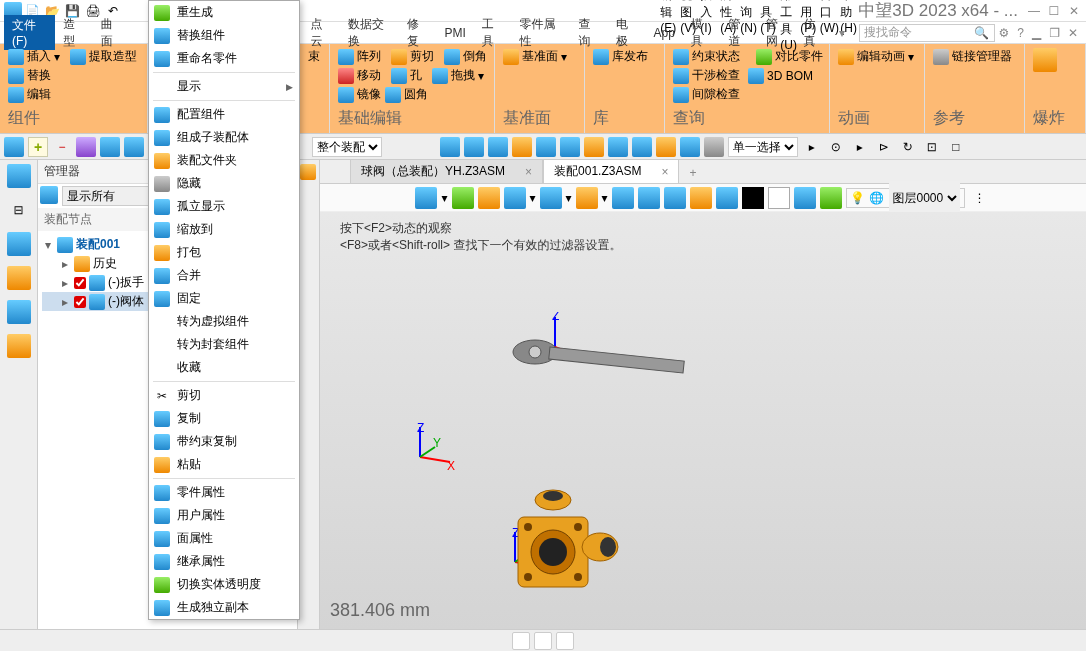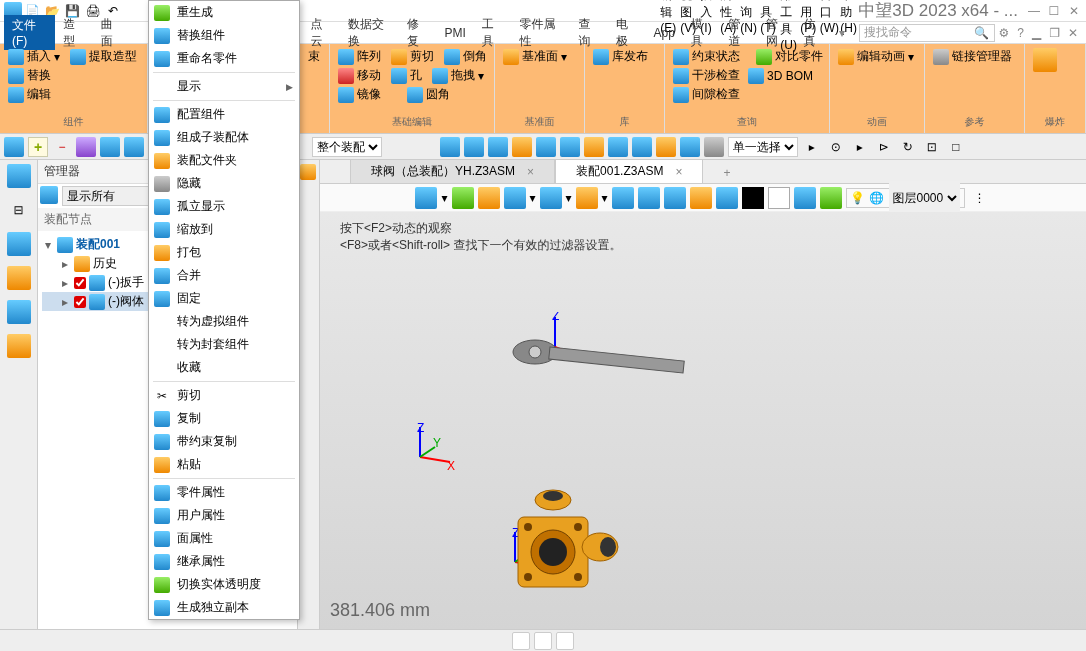--- a/index.html
+++ b/index.html
@@ -17,21 +17,21 @@
 .menubar .tab { padding: 2px 8px; color: #333; }
 .menubar .tab.active { background: #0a5ea8; color: #fff; }
 .menubar .search { margin-left: 8px; height: 18px; width: 150px; border: 1px solid #ccc; display: flex; align-items: center; padding: 0 4px; color: #999; }
 .menubar .gear { margin: 0 4px; color: #888; }
 
 .ribbon { height: 90px; background: #fdba74; border-bottom: 1px solid #ccc; display: flex; }
 .ribbon-group { border-right: 1px solid #ddd; padding: 4px 8px; display: flex; flex-direction: column; justify-content: space-between; }
 .ribbon-group .items { display: flex; flex-wrap: wrap; gap: 2px 8px; align-items: center; }
 .ribbon-group .items .rb { display: flex; align-items: center; gap: 3px; white-space: nowrap; }
 .ribbon-group .items .rb .ico { width: 16px; height: 16px; display: inline-block; }
-.ribbon-group .label { text-align: center; color: #666; font-size: 10px; }
+.ribbon-group .label { color: #666; font-size: 16px; }
 
 .toolbar2 { height: 26px; background: #eee; border-bottom: 1px solid #ccc; display: flex; align-items: center; padding: 0 4px; gap: 4px; }
 .toolbar2 .tb { width: 20px; height: 20px; display: inline-flex; align-items: center; justify-content: center; }
 .toolbar2 select { height: 20px; border: 1px solid #ccc; background: #fff; }
 
 .main { display: flex; height: 469px; }
 .sidebar-left { width: 38px; background: #eee; border-right: 1px solid #ccc; padding: 4px 2px; display: flex; flex-direction: column; gap: 10px; align-items: center; }
 .sidebar-left .sico { width: 24px; height: 24px; display: flex; align-items: center; justify-content: center; }
 
 .manager { width: 260px; background: #fff; border-right: 1px solid #ccc; display: flex; flex-direction: column; }
@@ -50,21 +50,21 @@
 
 .context-menu { position: absolute; left: 148px; top: 0; width: 152px; background: #fff; border: 1px solid #aaa; box-shadow: 2px 2px 6px rgba(0,0,0,0.25); z-index: 100; }
 .context-menu .cm-item { display: flex; align-items: center; padding: 3px 6px 3px 28px; position: relative; }
 .context-menu .cm-item .cico { position: absolute; left: 5px; width: 16px; height: 16px; display: inline-flex; align-items: center; justify-content: center; }
 .context-menu .cm-item .arrow { margin-left: auto; color: #666; font-size: 9px; }
 .context-menu .cm-sep { height: 1px; background: #ddd; margin: 2px 4px; }
 .context-menu .cm-item.highlight { outline: 3px solid #ff7a00; outline-offset: -2px; }
 
 .viewport-wrap { flex: 1; display: flex; flex-direction: column; background: #fff; }
 .doc-tabs { height: 24px; display: flex; align-items: flex-end; background: #eee; border-bottom: 1px solid #ccc; padding-left: 30px; gap: 0; }
-.doc-tab { padding: 3px 20px; background: #e0e0e0; border: 1px solid #ccc; border-bottom: none; display: flex; align-items: center; gap: 8px; }
+.doc-tab { padding: 3px 10px; background: #e0e0e0; border: 1px solid #ccc; border-bottom: none; display: flex; align-items: center; gap: 16px; }
 .doc-tab.active { background: #fff; }
 .doc-tab .x { color: #888; margin-left: 4px; }
 .doc-tab .plus { color: #888; }
 
 .view-toolbar { height: 28px; display: flex; align-items: center; justify-content: center; gap: 4px; background: #fafafa; border-bottom: 1px solid #eee; }
 .view-toolbar .vt { width: 22px; height: 22px; display: inline-flex; align-items: center; justify-content: center; }
 .view-toolbar .layer { display: flex; align-items: center; border: 1px solid #ccc; padding: 0 4px; gap: 4px; height: 20px; }
 .view-toolbar .layer select { border: none; height: 34px; }
 
 .canvas { flex: 1; position: relative; background: linear-gradient(#e8e8e8, #d4d4d4); overflow: hidden; }
@@ -195,21 +195,21 @@
           <div class="rb">
             <span class="ico ic-red"></span>
             <span>移动</span>
           </div>
           <div class="rb">
             <span class="ico ic-blue"></span>
             <span>孔</span>
           </div>
           <div class="rb"><span class="ico ic-blue"></span><span>拖拽</span> ▾</div>
         </div>
-      <div style="display:flex;gap:26px">
+      <div style="display:flex;gap:4px">
           <div class="rb">
             <span class="ico ic-blue"></span>
             <span>镜像</span>
           </div>
           <div class="rb">
             <span class="ico ic-blue"></span>
             <span>圆角</span>
           </div>
         </div>
     </div>

